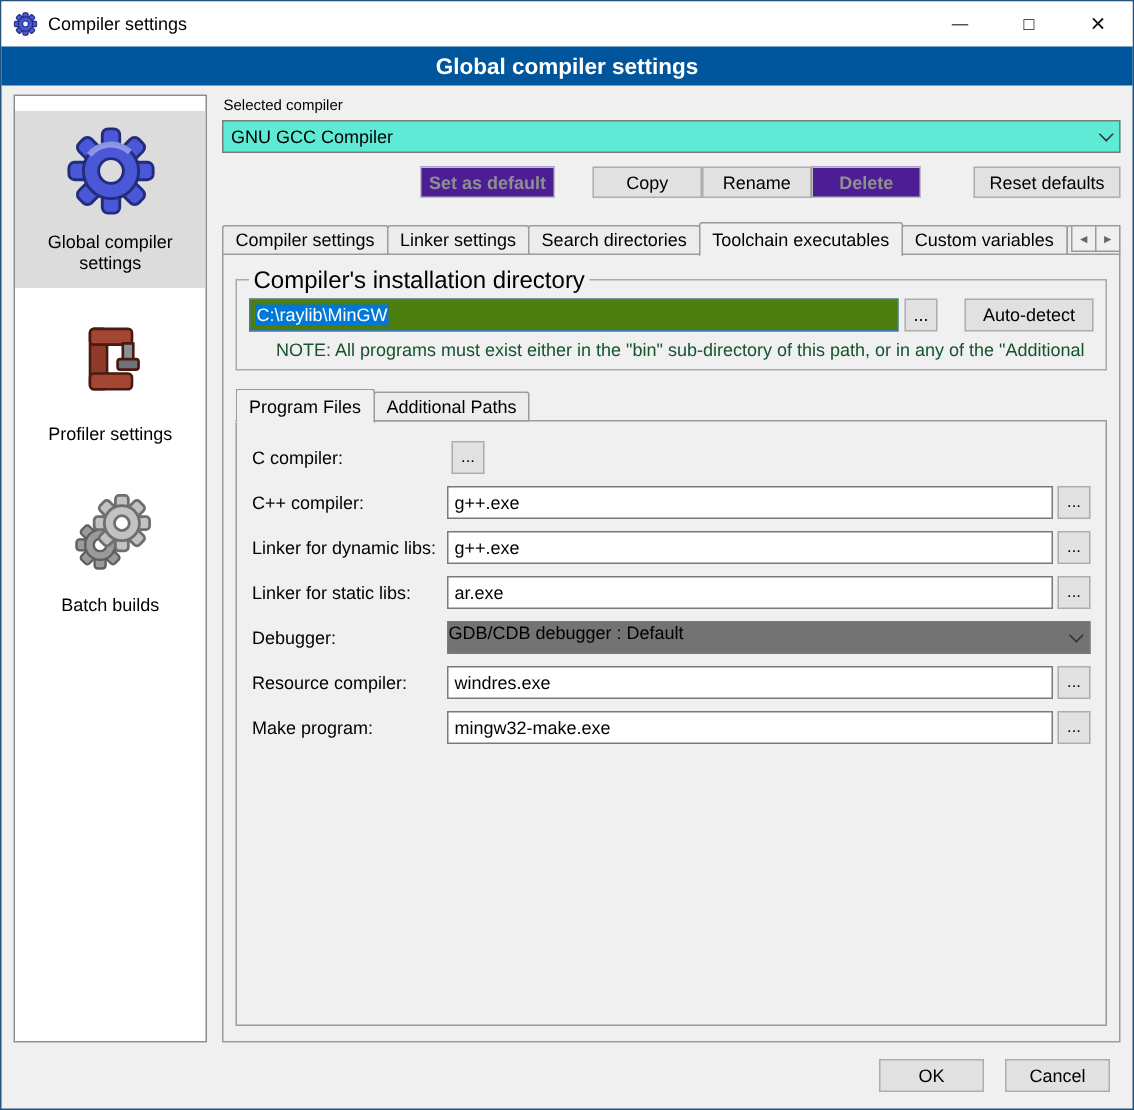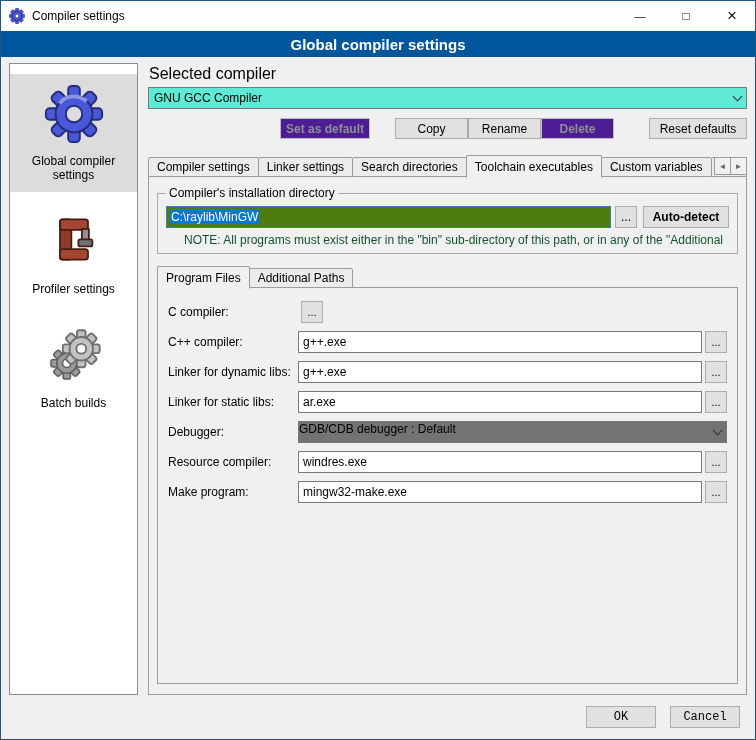--- a/index.html
+++ b/index.html
@@ -22,21 +22,21 @@
             display:flex; align-items:center; justify-content:center; }
   
   .content { flex:1; display:flex; padding:6px 8px 0 8px; min-height:0; }
   .sidebar { width:129px; flex:none; background:#ffffff; border:1px solid #8a8d94; display:flex;
              flex-direction:column; padding-top:10px; gap:10px; overflow:hidden; }
   .side-item { display:flex; flex-direction:column; align-items:center; padding:8px 2px 10px;
                text-align:center; font-size:12px; line-height:14px; }
   .side-item.selected { background:#dcdcdc; }
   .icon-wrap { height:64px; display:flex; align-items:center; justify-content:center; margin-bottom:8px; }
   .main { flex:1; margin-left:10px; display:flex; flex-direction:column; min-width:0; }
-  .field-label { font-size:16px; margin:2px 0 4px 1px; flex:none; }
+  .field-label { font-size:10px; margin:2px 0 4px 1px; flex:none; }
   
   .combo { height:22px; flex:none; border:1px solid #7a7a7a; background:#5eead4; display:flex;
            align-items:center; font-size:12px; padding-left:5px; }
   .chev-box { margin-left:auto; width:18px; height:100%; display:flex; align-items:center; justify-content:center; }
   .chev { width:7px; height:7px; border-right:1.3px solid #333; border-bottom:1.3px solid #333;
           transform:rotate(45deg); margin-top:-3px; }
   
   .btn { background:#e1e1e1; border:1px solid #adadad; font-size:12px; font-family:inherit; color:#000; height:21px; }
   .btn.disabled { color:#8f8f8f; background:#4c1d95; border-color:#bdbdbd;font-weight:bold; }
   .btn-row { display:flex; margin-top:9px; flex:none; }
@@ -53,43 +53,43 @@
   .tab.active { background:#f0f0f0; height:23px; border-bottom:1px solid #f0f0f0; margin-bottom:-1px; z-index:3; }
   .tab.cut { width:36px; overflow:hidden; padding-right:0; }
   .tab-arrows { position:absolute; right:0; bottom:2px; display:flex; background:#f0f0f0; z-index:4; }
   .tab-arrow { width:17px; height:18px; border:1px solid #9b9b9b; background:#f0f0f0; font-size:8px;
                display:flex; align-items:center; justify-content:center; color:#666; }
   .tab-arrow + .tab-arrow { margin-left:-1px; }
   .tab-panel { flex:1; border:1px solid #9b9b9b; background:#f0f0f0; margin-top:-1px;
                padding:10px 8px 10px 8px; display:flex; flex-direction:column; min-height:0; z-index:1; }
   
   .groupbox { position:relative; border:1px solid #a9a9a9; margin-top:6px; padding:12px 8px 6px 8px; flex:none; }
-  .group-title { position:absolute; top:-8px; left:8px; background:#f0f0f0; padding:0 3px; font-size:12px; }
+  .group-title { position:absolute; top:-8px; left:8px; background:#f0f0f0; padding:0 3px; font-size:16px; }
   .dir-row { display:flex; align-items:center; }
   .dir-input { flex:1; height:22px; border:1px solid #3d7bbf; background:#4d7c0f; display:flex;
                align-items:center; padding-left:3px; font-size:12px; overflow:hidden; }
   .sel-text { background:#0078d7; color:#fff; padding:0 1px; white-space:nowrap; }
   .browse-btn { width:22px; height:22px; margin-left:4px; flex:none; }
-  .autodetect-btn { width:86px; height:22px; margin-left:6px; flex:none;font-weight:bold; }
+  .autodetect-btn { width:86px; height:22px; margin-left:18px; flex:none; }
   .note { color:#14532d; font-size:12px; margin-top:5px; white-space:nowrap; overflow:hidden;margin-left:18px; }
   
   .subtabs { display:flex; align-items:flex-end; margin-top:12px; height:22px; flex:none; position:relative; z-index:2; }
   .subpanel { flex:1; border:1px solid #9b9b9b; margin-top:-1px; padding:13px 10px; display:flex;
               flex-direction:column; min-height:0; z-index:1; }
   .frow { display:flex; align-items:center; margin-bottom:8px; flex:none; }
   .flabel { width:130px; flex:none; font-size:12px; }
   .tinput { flex:1; height:22px; border:1px solid #7a7a7a; background:#fff; display:flex;
             align-items:center; padding-left:4px; font-size:12px; }
   .dcombo { flex:1; height:22px; border:1px solid #7a7a7a; background:#737373; display:flex;
             align-items:flex-start; padding-left:0; font-size:12px; }
   .browse-sm { width:22px; height:22px; margin-left:3px; flex:none; font-size:11px; }
   
   .footer { height:44px; flex:none; display:flex; align-items:center; justify-content:flex-end;
             gap:14px; padding:0 15px; }
-  .footer .btn { width:70px; height:22px;font-family:Liberation Mono, monospace; }
+  .footer .btn { width:70px; height:22px; }
 </style>
 </head>
 <body>
 
 <div class="window">
 
   <div class="titlebar">
     <svg class="app-icon" viewBox="0 0 64 64">
       <g transform="translate(32,32)">
         <g fill="#4a58d8" stroke="#232c7c" stroke-width="3">

